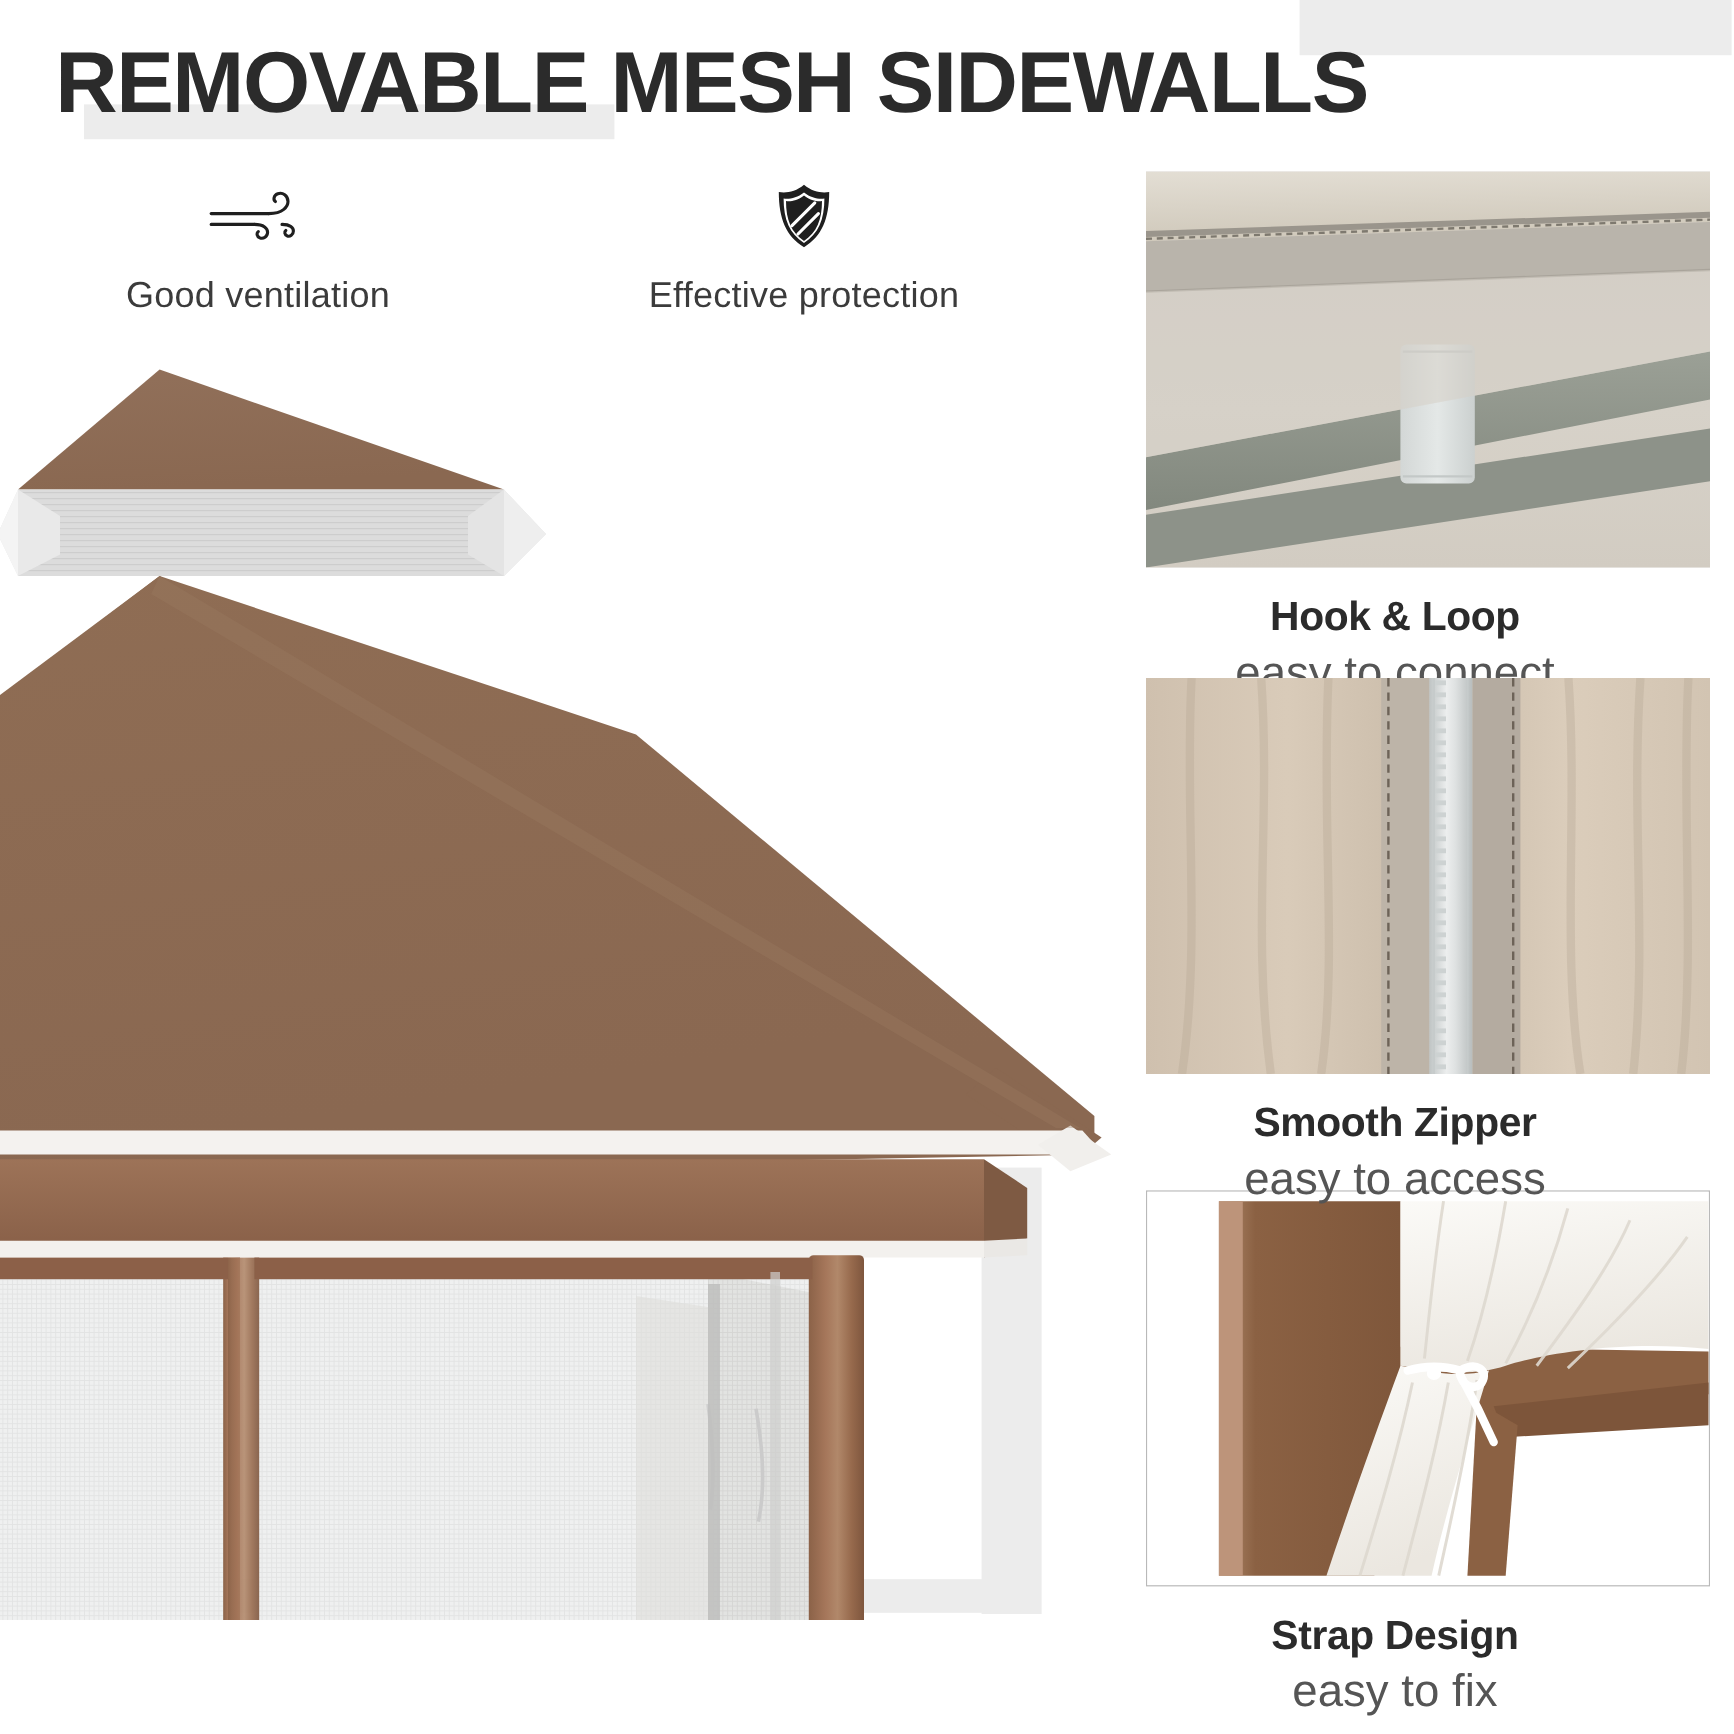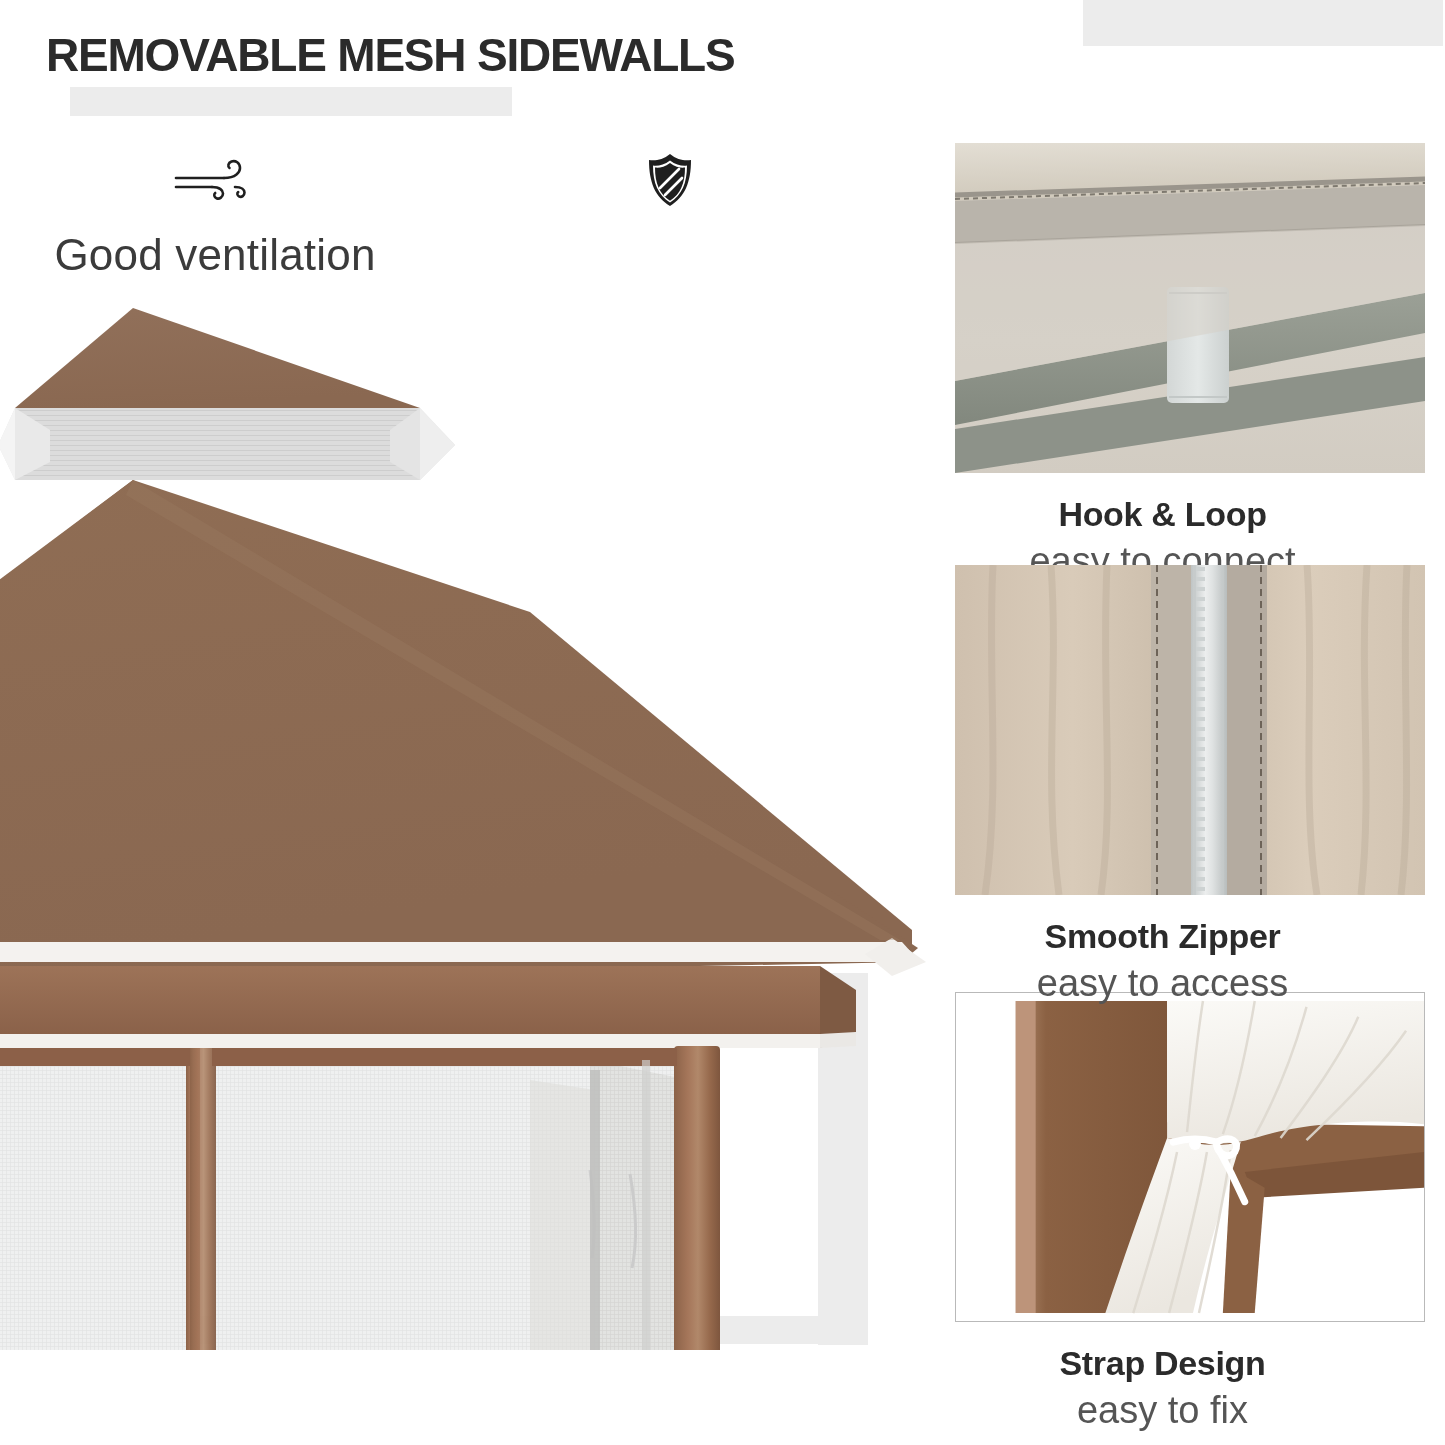--- a/index.html
+++ b/index.html
@@ -25,21 +25,21 @@
   #deco-top-right { left: 1083px; top: -6px;  width: 360px; height: 52px; }
   #deco-title-bar { left: 70px;   top: 87px;  width: 442px; height: 29px; }
   #deco-bottom    { left: 818px;  top: 973px; width: 50px;  height: 372px; }
   #deco-floor     { left: -40px;  top: 1316px; width: 905px; height: 28px; }
 
   
   #page-title {
     position: absolute;
     left: 46px;
     top: 28px;
-    font-size: 46px;
+    font-size: 72px;
     font-weight: 700;
     letter-spacing: -1.2px;
     color: #2b2b2b;
     white-space: nowrap;
   }
 
   
   .feature {
     position: absolute;
     text-align: center;
@@ -48,21 +48,21 @@
   #feature-0 { left: 50px;  top: 152px; }
   #feature-1 { left: 505px; top: 152px; }
   .feature .ficon {
     height: 56px;
     display: flex;
     align-items: center;
     justify-content: center;
   }
   .feature .flabel {
     margin-top: 22px;
-    font-size: 44px;
+    font-size: 30px;
     font-weight: 300;
     color: #3b3b3b;
     letter-spacing: 0.2px;
     white-space: nowrap;
   }
 
   
   #gazebo {
     position: absolute;
     left: -110px;
@@ -140,20 +140,21 @@
       <svg width="48" height="56" viewBox="0 0 48 56" fill="none">
         <path d="M24 2 C31 8 39 9 45 8 C45 30 39 45 24 54 C9 45 3 30 3 8 C9 9 17 8 24 2 Z" fill="#1f1f1f"></path>
         <path d="M24 8.5 C30 13.2 36.5 14.2 41 13.5 C41 31 36 43 24 50.5 C12 43 7 31 7 13.5 C11.5 14.2 18 13.2 24 8.5 Z" fill="#ffffff"></path>
         <path d="M24 11 C29.5 15.2 35 16.2 39 15.6 C39 31.5 34.5 42 24 48.8 C13.5 42 9 31.5 9 15.6 C13 16.2 18.5 15.2 24 11 Z" fill="#1f1f1f"></path>
         <g stroke="#ffffff" stroke-width="2.6" stroke-linecap="round">
           <path d="M14 36 L33 17"></path>
           <path d="M19 43 L36 26"></path>
         </g>
       </svg>
     </div>
+    <div class="flabel">Effective protection</div>
   </div>
 
   <div id="gazebo">
     <svg viewBox="0 0 1060 1060" preserveAspectRatio="none">
       <defs>
         <linearGradient id="gCanopyMain" x1="0" y1="0" x2="0.35" y2="1">
           <stop offset="0" stop-color="#8f6d54"></stop>
           <stop offset="1" stop-color="#8a6851"></stop>
         </linearGradient>
         <linearGradient id="gCanopyTop" x1="0" y1="0" x2="0.2" y2="1">

